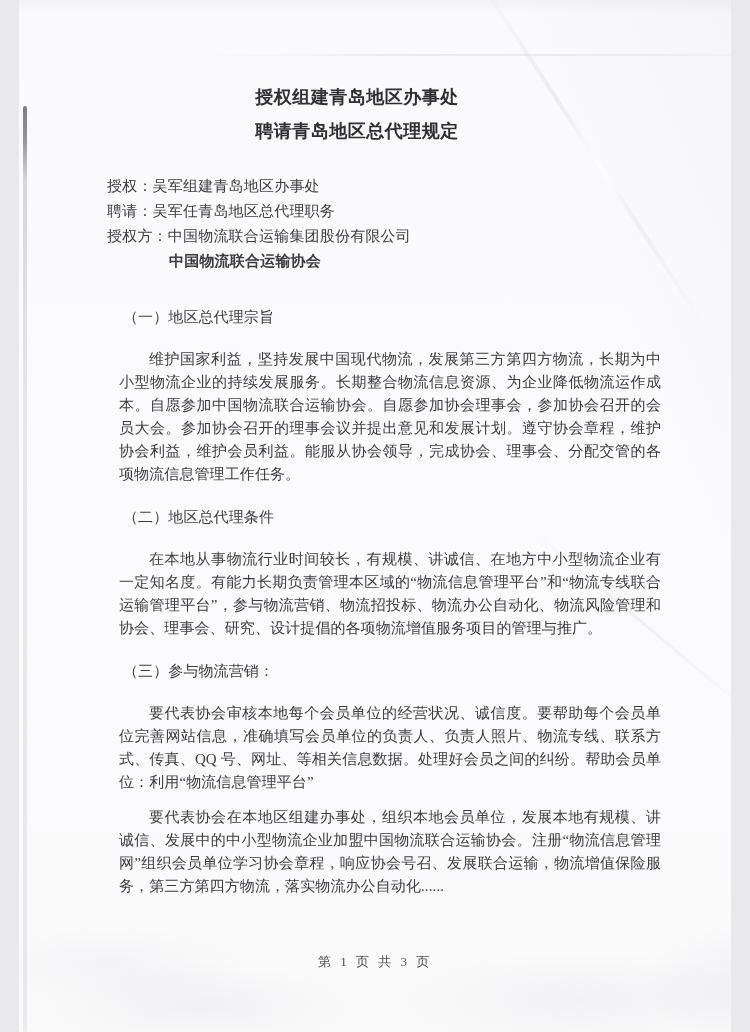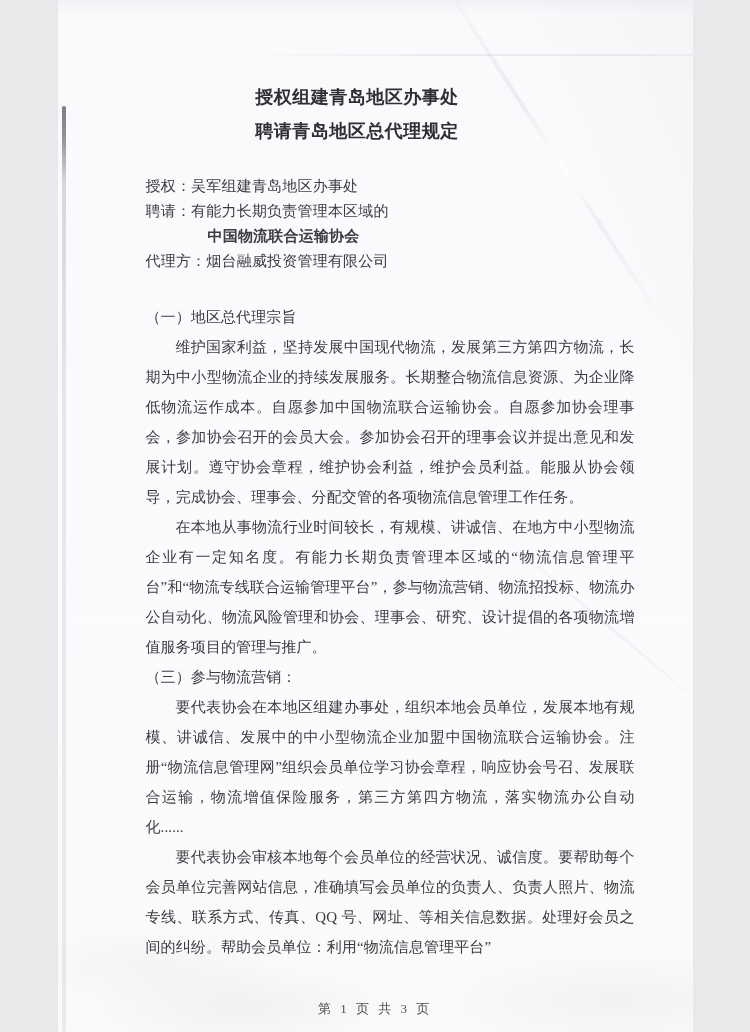--- a/index.html
+++ b/index.html
@@ -2,21 +2,21 @@
 <html><head>
 <meta charset="utf-8">
 <style>
   html, body {
     margin: 0;
     padding: 0;
     background: #e9e9ec;
   }
   .page {
     position: relative;
-    width: 635px;
+    width: 712px;
     height: 1032px;
     margin: 0 auto;
     overflow: hidden;
     color: #3c3b41;
     font-family: "Liberation Serif", "DejaVu Serif", serif;
     background:
       radial-gradient(220px 60px at 180px 1005px, rgba(160,160,172,0.10), transparent 70%),
       radial-gradient(260px 70px at 560px 1000px, rgba(160,160,172,0.09), transparent 70%),
       radial-gradient(200px 55px at 90px 965px, rgba(160,160,172,0.07), transparent 70%),
       radial-gradient(160px 90px at 735px 985px, rgba(150,150,165,0.10), transparent 70%),
@@ -78,30 +78,30 @@
     letter-spacing: 0.2px;
   }
   .pline { margin: 0; line-height: 25px; }
   .pline.cont { padding-left: 62px; font-weight: bold; }
   .docbody {
     margin-top: 28px;
     padding: 0 58px 0 88px;
     font-size: 15px;
     letter-spacing: 0.1px;
   }
-  .heading { margin: 0; line-height: 30px; }
+  .heading { margin: 16px; line-height: 30px; }
   .para {
-    margin: 0;
-    line-height: 30px;
+    margin: 12px;
+    line-height: 23px;
     text-indent: 2em;
     text-align: justify;
   }
   .footer {
     position: absolute;
-    left: 0; top: 1000px;
+    left: 0; top: 953px;
     width: 100%;
     text-align: center;
     font-size: 13px;
     letter-spacing: 3px;
     color: #4e4e55;
   }
 </style>
 </head>
 <body>
 
@@ -112,31 +112,32 @@
   <div class="crease-diag-upper"></div>
   <div class="crease-diag-lower"></div>
 
   <h1 class="title">
     <span class="tl">授权组建青岛地区办事处</span>
     <span class="tl">聘请青岛地区总代理规定</span>
   </h1>
 
   <div class="preamble">
     <p class="pline">授权：吴军组建青岛地区办事处</p>
-    <p class="pline">聘请：有能力长期负责管理本区域的</p>
+    <p class="pline">聘请：吴军任青岛地区总代理职务</p>
+    <p class="pline">授权方：中国物流联合运输集团股份有限公司</p>
     <p class="pline cont">中国物流联合运输协会</p>
-    <p class="pline">代理方：烟台融威投资管理有限公司</p>
   </div>
 
   <div class="docbody">
     <p class="heading">（一）地区总代理宗旨</p>
     <p class="para">维护国家利益，坚持发展中国现代物流，发展第三方第四方物流，长期为中小型物流企业的持续发展服务。长期整合物流信息资源、为企业降低物流运作成本。自愿参加中国物流联合运输协会。自愿参加协会理事会，参加协会召开的会员大会。参加协会召开的理事会议并提出意见和发展计划。遵守协会章程，维护协会利益，维护会员利益。能服从协会领导，完成协会、理事会、分配交管的各项物流信息管理工作任务。</p>
 
+    <p class="heading">（二）地区总代理条件</p>
     <p class="para">在本地从事物流行业时间较长，有规模、讲诚信、在地方中小型物流企业有一定知名度。有能力长期负责管理本区域的“物流信息管理平台”和“物流专线联合运输管理平台”，参与物流营销、物流招投标、物流办公自动化、物流风险管理和协会、理事会、研究、设计提倡的各项物流增值服务项目的管理与推广。</p>
 
     <p class="heading">（三）参与物流营销：</p>
+    <p class="para">要代表协会审核本地每个会员单位的经营状况、诚信度。要帮助每个会员单位完善网站信息，准确填写会员单位的负责人、负责人照片、物流专线、联系方式、传真、QQ 号、网址、等相关信息数据。处理好会员之间的纠纷。帮助会员单位：利用“物流信息管理平台”</p>
     <p class="para">要代表协会在本地区组建办事处，组织本地会员单位，发展本地有规模、讲诚信、发展中的中小型物流企业加盟中国物流联合运输协会。注册“物流信息管理网”组织会员单位学习协会章程，响应协会号召、发展联合运输，物流增值保险服务，第三方第四方物流，落实物流办公自动化......</p>
-    <p class="para">要代表协会审核本地每个会员单位的经营状况、诚信度。要帮助每个会员单位完善网站信息，准确填写会员单位的负责人、负责人照片、物流专线、联系方式、传真、QQ 号、网址、等相关信息数据。处理好会员之间的纠纷。帮助会员单位：利用“物流信息管理平台”</p>
   </div>
 
   <div class="footer">第 1 页 共 3 页</div>
 
 </div>
 
 </body></html>

